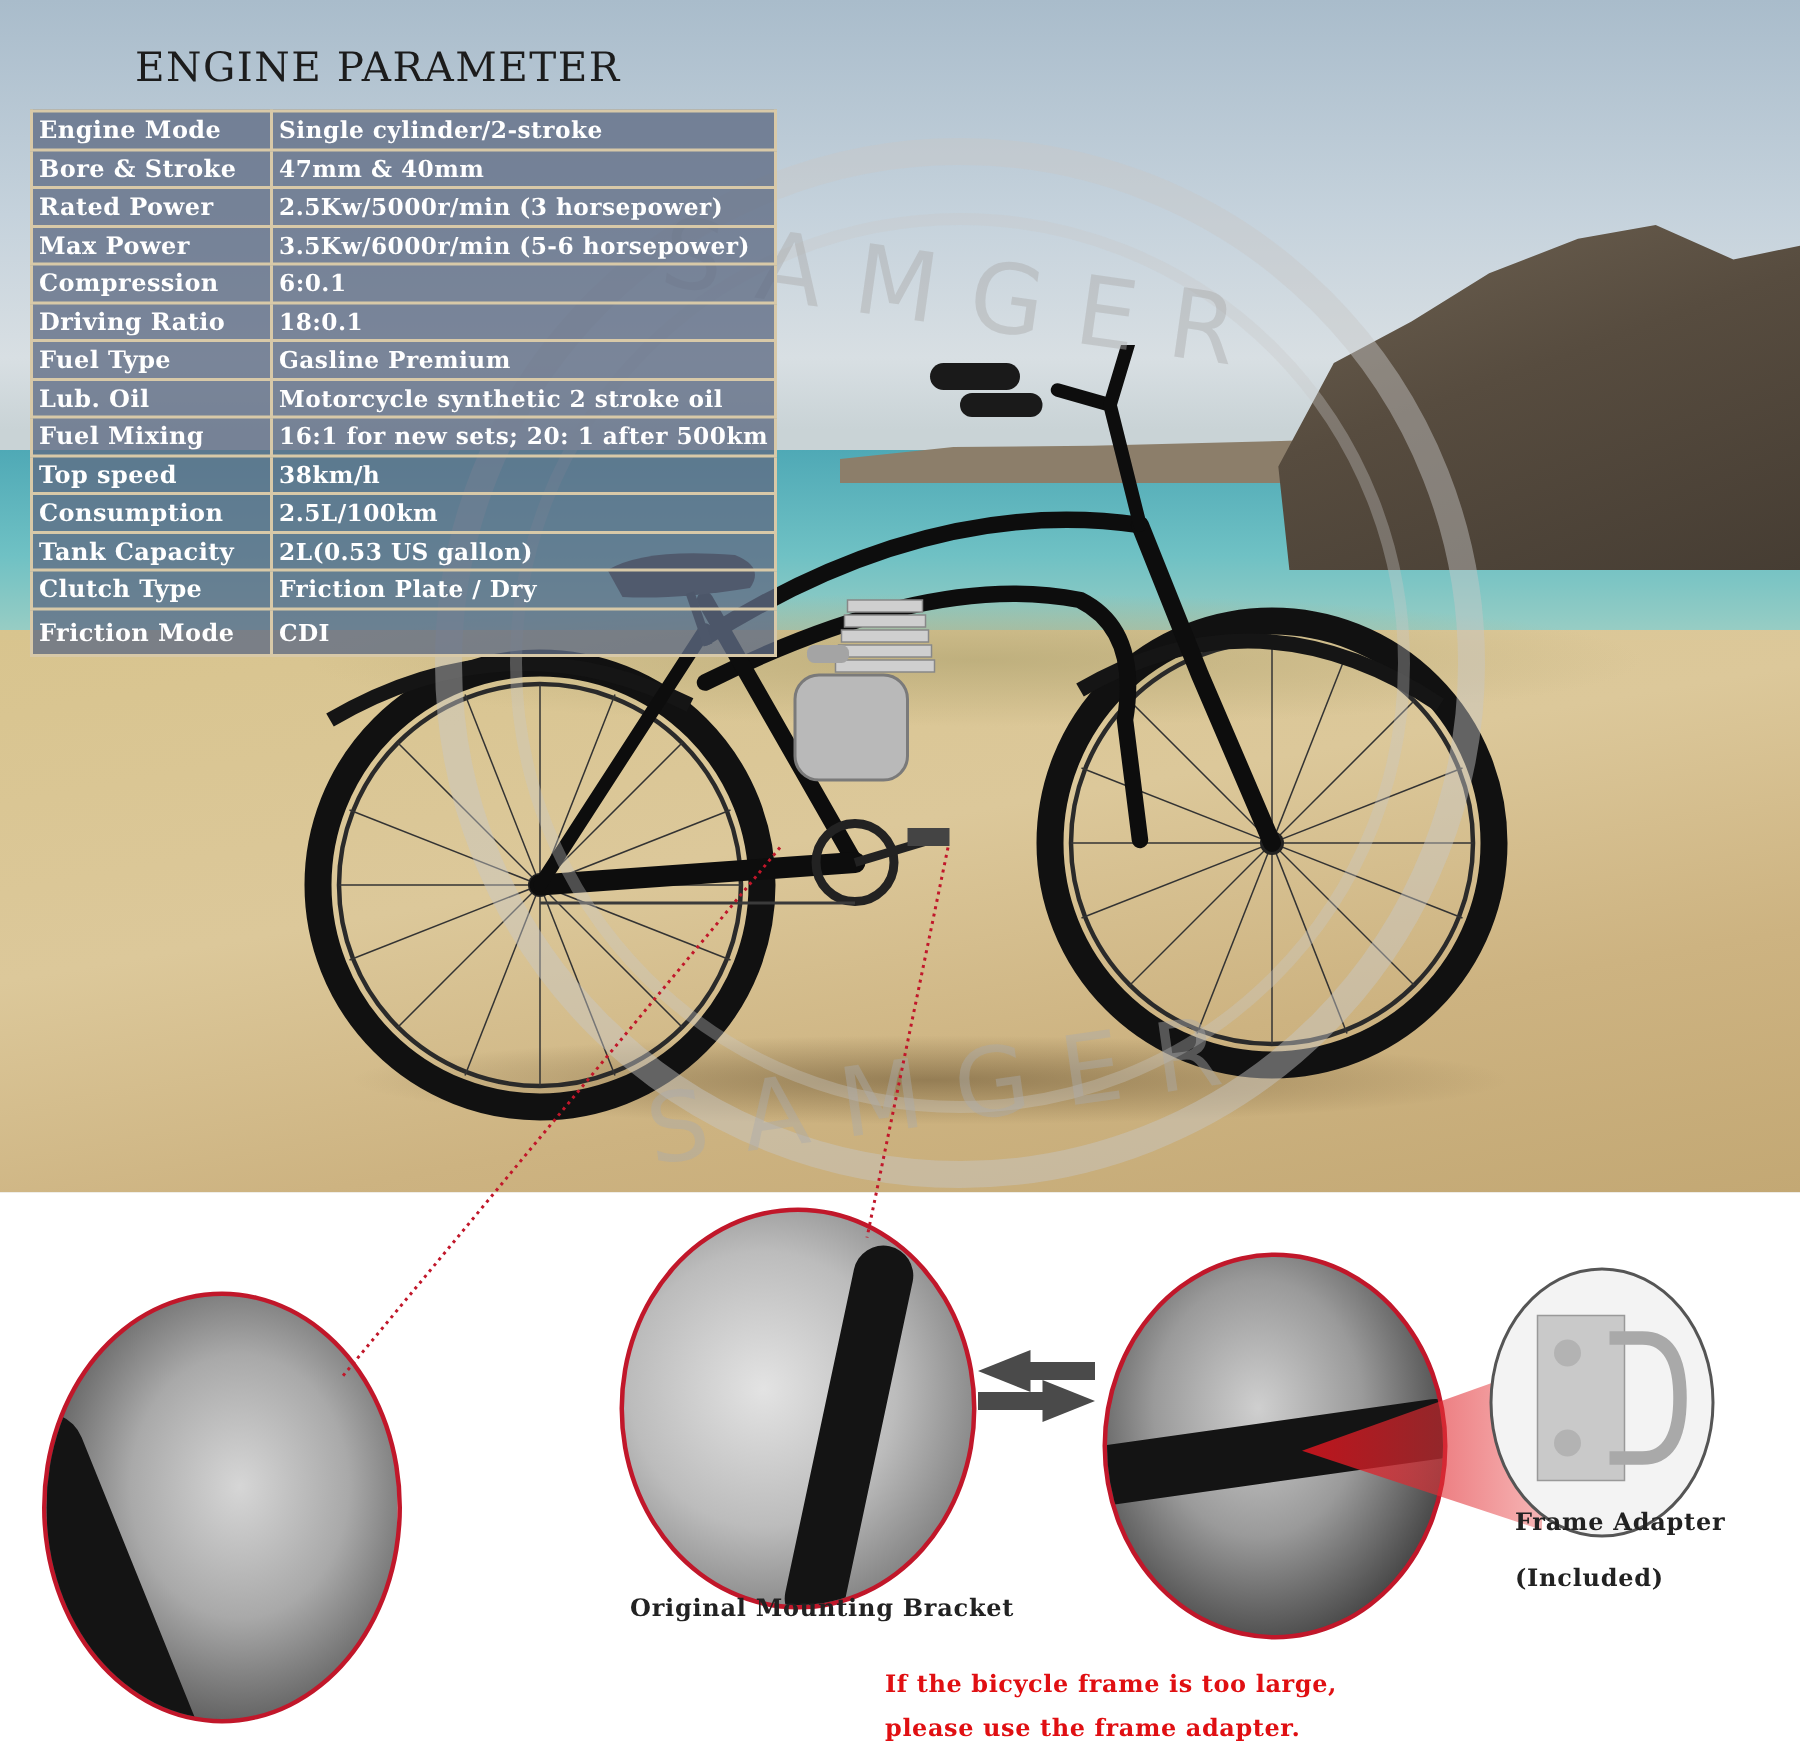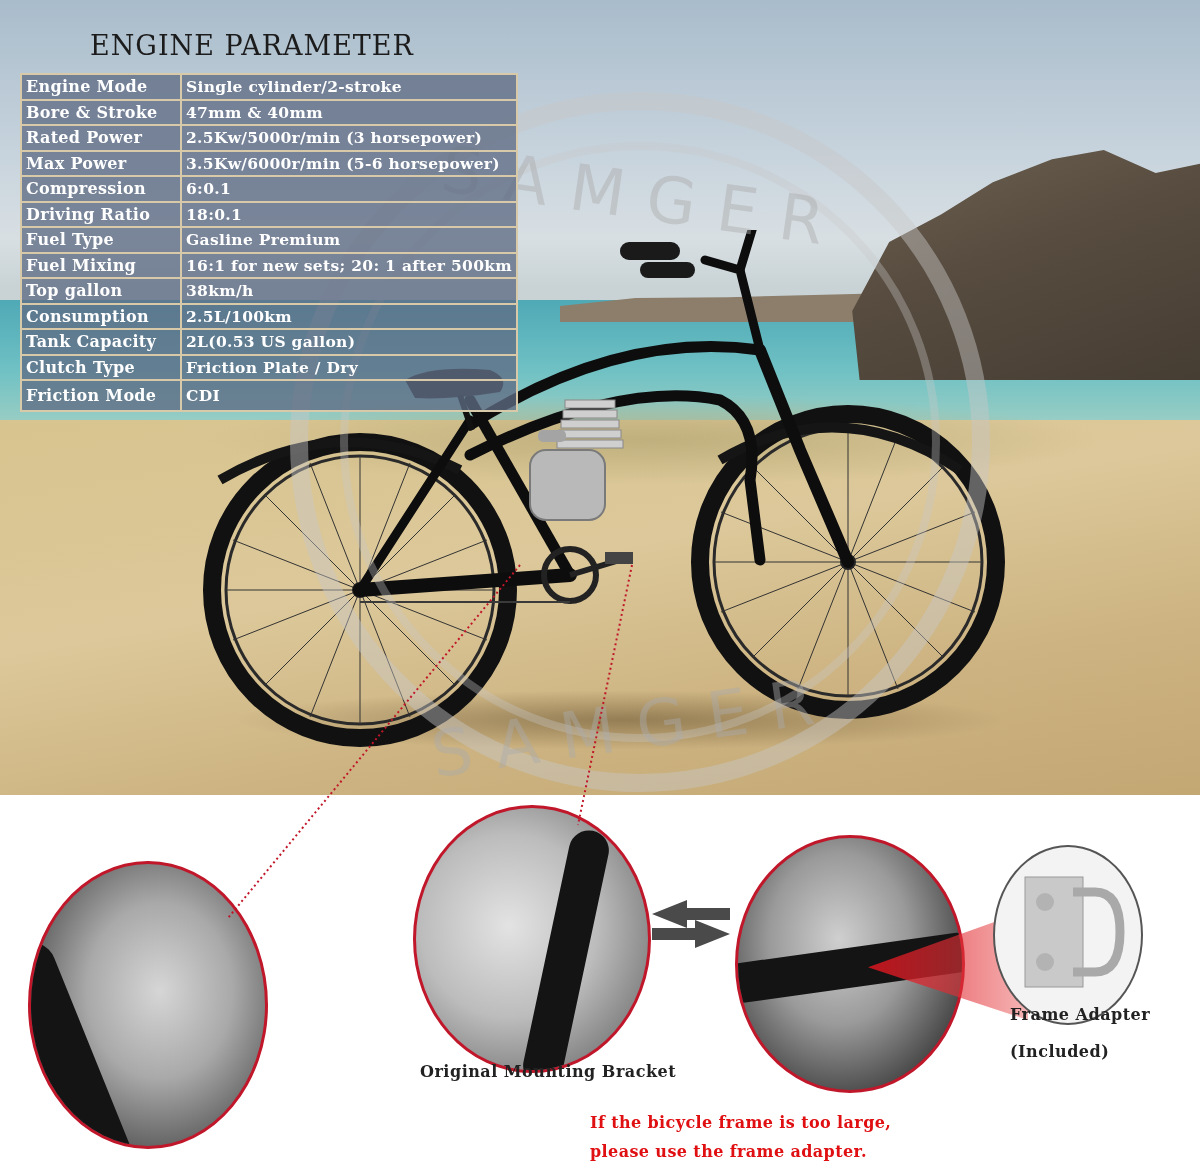--- a/index.html
+++ b/index.html
@@ -184,25 +184,29 @@
         </tr>
       <tr>
           <td class="k">Driving Ratio</td>
           <td>18:0.1</td>
         </tr>
       <tr>
           <td class="k">Fuel Type</td>
           <td>Gasline Premium</td>
         </tr>
       <tr>
+          <td class="k">Lub. Oil</td>
+          <td>Motorcycle synthetic 2 stroke oil</td>
+        </tr>
+      <tr>
           <td class="k">Fuel Mixing</td>
           <td>16:1 for new sets; 20: 1 after 500km</td>
         </tr>
       <tr>
-          <td class="k">Top gallon</td>
+          <td class="k">Top speed</td>
           <td>38km/h</td>
         </tr>
       <tr>
           <td class="k">Consumption</td>
           <td>2.5L/100km</td>
         </tr>
       <tr>
           <td class="k">Tank Capacity</td>
           <td>2L(0.53 US gallon)</td>
         </tr>

